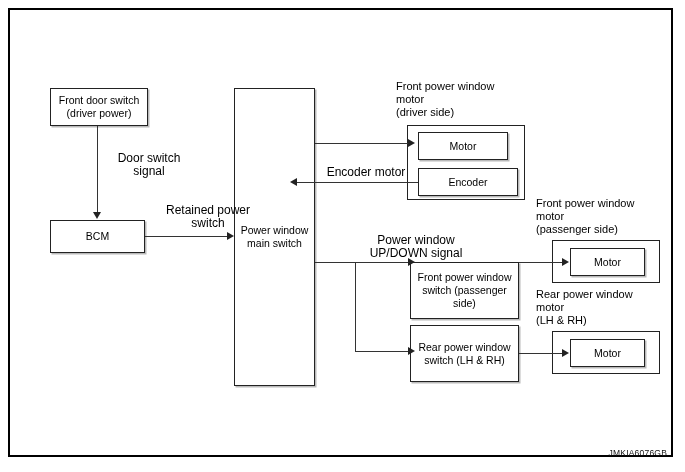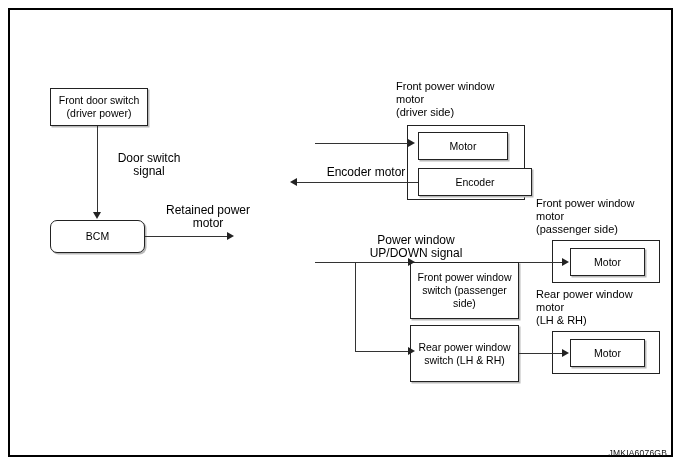--- a/index.html
+++ b/index.html
@@ -100,26 +100,28 @@
 </head>
 <body>
 
 <div id="canvas">
 
   <div id="frame"></div>
 
   <div class="box" style="left:50px; top:88px; width:98px; height:38px;">Front door switch
 (driver power)</div>
 
-  <div class="box" style="left:50px; top:220px; width:95px; height:33px;border-radius:7px;">BCM</div>
+  <div class="box" style="left:50px; top:220px; width:95px; height:33px;">BCM</div>
 
+  <div class="box" style="left:234px; top:88px; width:81px; height:298px;">Power window
+main switch</div>
 
   <div class="box noshadow" style="left:407px; top:125px; width:118px; height:75px;"></div>
   <div class="box" style="left:418px; top:132px; width:90px; height:28px;">Motor</div>
-  <div class="box" style="left:418px; top:168px; width:114px; height:28px;">Encoder</div>
+  <div class="box" style="left:418px; top:168px; width:100px; height:28px;">Encoder</div>
 
   <div class="box" style="left:410px; top:232px; width:109px; height:57px;margin-top:30px;">Front power window
 switch
 (passenger side)</div>
 
   <div class="box noshadow" style="left:552px; top:240px; width:108px; height:43px;"></div>
   <div class="box" style="left:570px; top:248px; width:75px; height:28px;">Motor</div>
 
   <div class="box" style="left:410px; top:325px; width:109px; height:57px;">Rear power window
 switch
@@ -137,21 +139,21 @@
 (passenger side)</div>
 
   <div class="caption" style="left:536px; top:288px; width:140px;">Rear power window
 motor
 (LH &amp; RH)</div>
 
   <div class="sig-label" style="left:99px; top:152px; width:100px;">Door switch
 signal</div>
 
   <div class="sig-label" style="left:152px; top:204px; width:112px;">Retained power
-motor</div>
+switch</div>
 
   <div class="sig-label" style="left:314px; top:166px; width:104px;">Encoder motor</div>
 
   <div class="sig-label" style="left:316px; top:234px; width:104px;padding-left:48px;">Power window
 UP/DOWN signal</div>
 
   <div class="vline" style="left:97px; top:126px; height:86px;"></div>
   <div class="arrow-d" style="left:93px; top:212px;"></div>
 
   <div class="hline" style="left:145px; top:236px; width:82px;"></div>

